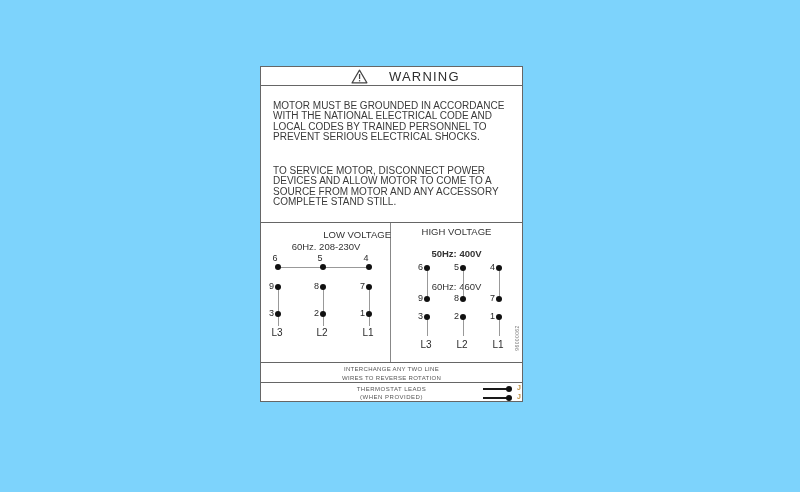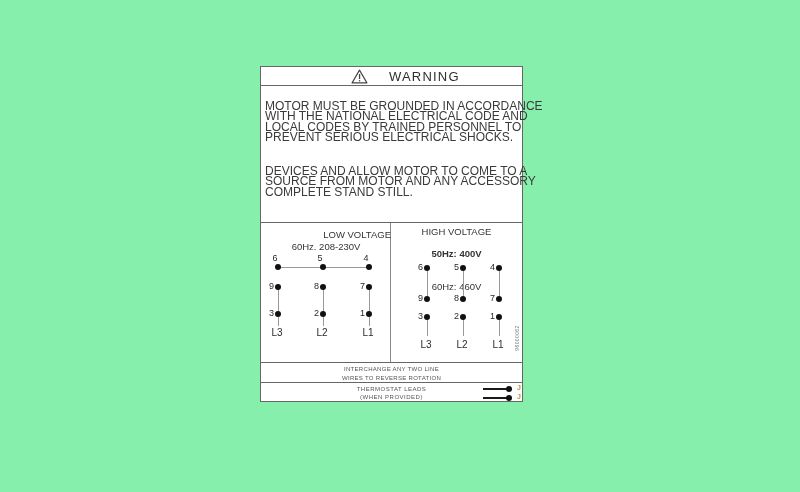--- a/index.html
+++ b/index.html
@@ -1,31 +1,31 @@
 <!DOCTYPE html>
 <html><head>
 <meta charset="utf-8">
 <style>
   * { margin:0; padding:0; box-sizing:content-box; }
   html,body { width:800px; height:492px; background:#ffffff; overflow:hidden;
               font-family:"Liberation Sans", sans-serif; }
-  .canvas { position:relative; width:800px; height:492px; background:#86efac; }
+  .canvas { position:relative; width:800px; height:492px; background:#7dd3fc; }
 
   .label { position:absolute; left:260px; top:66px; width:261px; height:334px;
            border:1px solid #666; background:#fff; }
 
   
   .hdr { position:absolute; left:0; top:0; width:100%; height:18px;
          border-bottom:1px solid #666; }
   .hdr .tri { position:absolute; left:90px; top:2px; width:17px; height:15px; }
   .hdr .wtxt { position:absolute; left:128px; top:2px; font-size:13px;
                letter-spacing:1.2px; color:#2e2e2e; }
 
   
-  .para { position:absolute; left:4px; color:#3a3a3a; font-size:12px;
+  .para { position:absolute; left:12px; color:#3a3a3a; font-size:10px;
           line-height:10.4px; white-space:nowrap; }
   .p1 { top:34px; } .p2 { top:99px; }
 
   
   .diag { position:absolute; left:0; top:155px; width:100%; height:139px;
           border-top:1px solid #666; border-bottom:1px solid #666; }
   .lvbox { position:absolute; left:0; top:0; height:100%; width:129px;
            border-right:1px solid #888; }
   .dtitle { position:absolute; text-align:center; color:#333; font-size:9.5px;
             line-height:11px; white-space:nowrap; }
@@ -76,20 +76,21 @@
       <span class="wtxt">WARNING</span>
     </div>
 
     <div class="para p1">
       <div>MOTOR MUST BE GROUNDED IN ACCORDANCE</div>
       <div>WITH THE NATIONAL ELECTRICAL CODE AND</div>
       <div>LOCAL CODES BY TRAINED PERSONNEL TO</div>
       <div>PREVENT SERIOUS ELECTRICAL SHOCKS.</div>
     </div>
     <div class="para p2">
+      <div>TO SERVICE MOTOR, DISCONNECT POWER</div>
       <div>DEVICES AND ALLOW MOTOR TO COME TO A</div>
       <div>SOURCE FROM MOTOR AND ANY ACCESSORY</div>
       <div>COMPLETE STAND STILL.</div>
     </div>
 
     <div class="diag" id="diag">
       <div class="lvbox"></div>
       <div class="dtitle lv-t">LOW VOLTAGE</div>
       <div class="dtitle lv-s">60Hz. 208-230V</div>
       <div class="dtitle hv-t">HIGH VOLTAGE</div>

